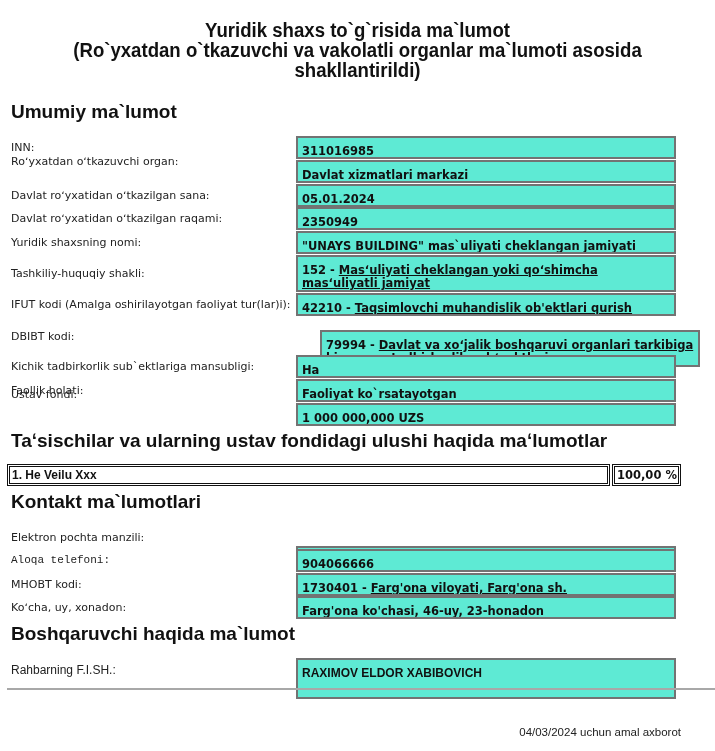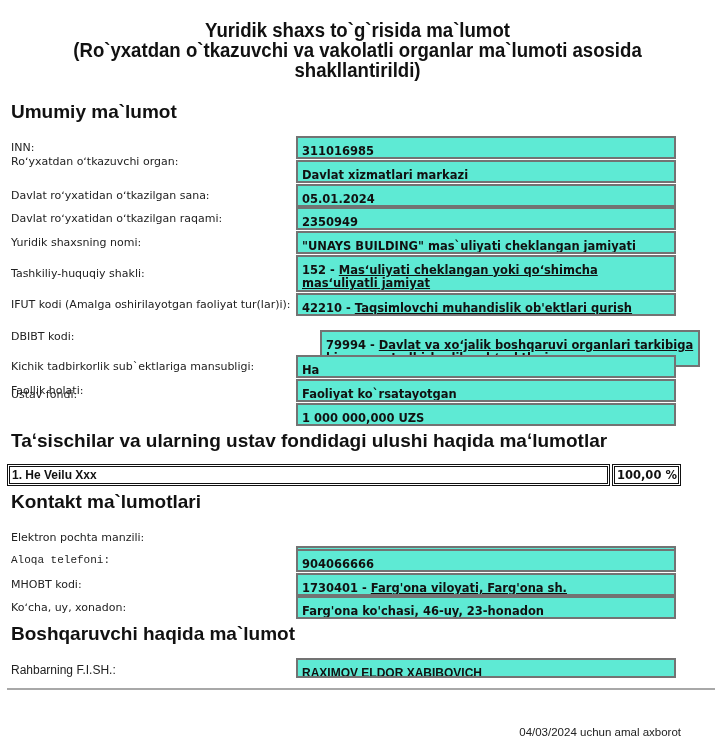--- a/index.html
+++ b/index.html
@@ -118,16 +118,16 @@
 <div class="vbox" style="top:573px;height:23px;">
   <span>1730401</span><span style="white-space:pre"> - </span><span class="link">Farg'ona viloyati, Farg'ona sh.</span>
 </div>
 
 <div class="label" style="top:601px;">Koʻcha, uy, xonadon:</div>
 <div class="vbox" style="top:596px;height:23px;">Farg'ona ko'chasi, 46-uy, 23-honadon</div>
 
 <div class="section-heading" style="top:623px;">Boshqaruvchi haqida ma`lumot</div>
 
 <div class="label" style="top:663px;font-family:'Liberation Sans',sans-serif;font-size:12px;">Rahbarning F.I.SH.:</div>
-<div class="vbox" style="top:658px;height:20px;font-family:'Liberation Sans',sans-serif;font-size:12px;">RAXIMOV ELDOR XABIBOVICH</div>
+<div class="vbox" style="top:658px;height:41px;font-family:'Liberation Sans',sans-serif;font-size:12px;">RAXIMOV ELDOR XABIBOVICH</div>
 
 <div class="divider"></div>
 <div class="footer">04/03/2024 uchun amal axborot</div>
 
 </body></html>

